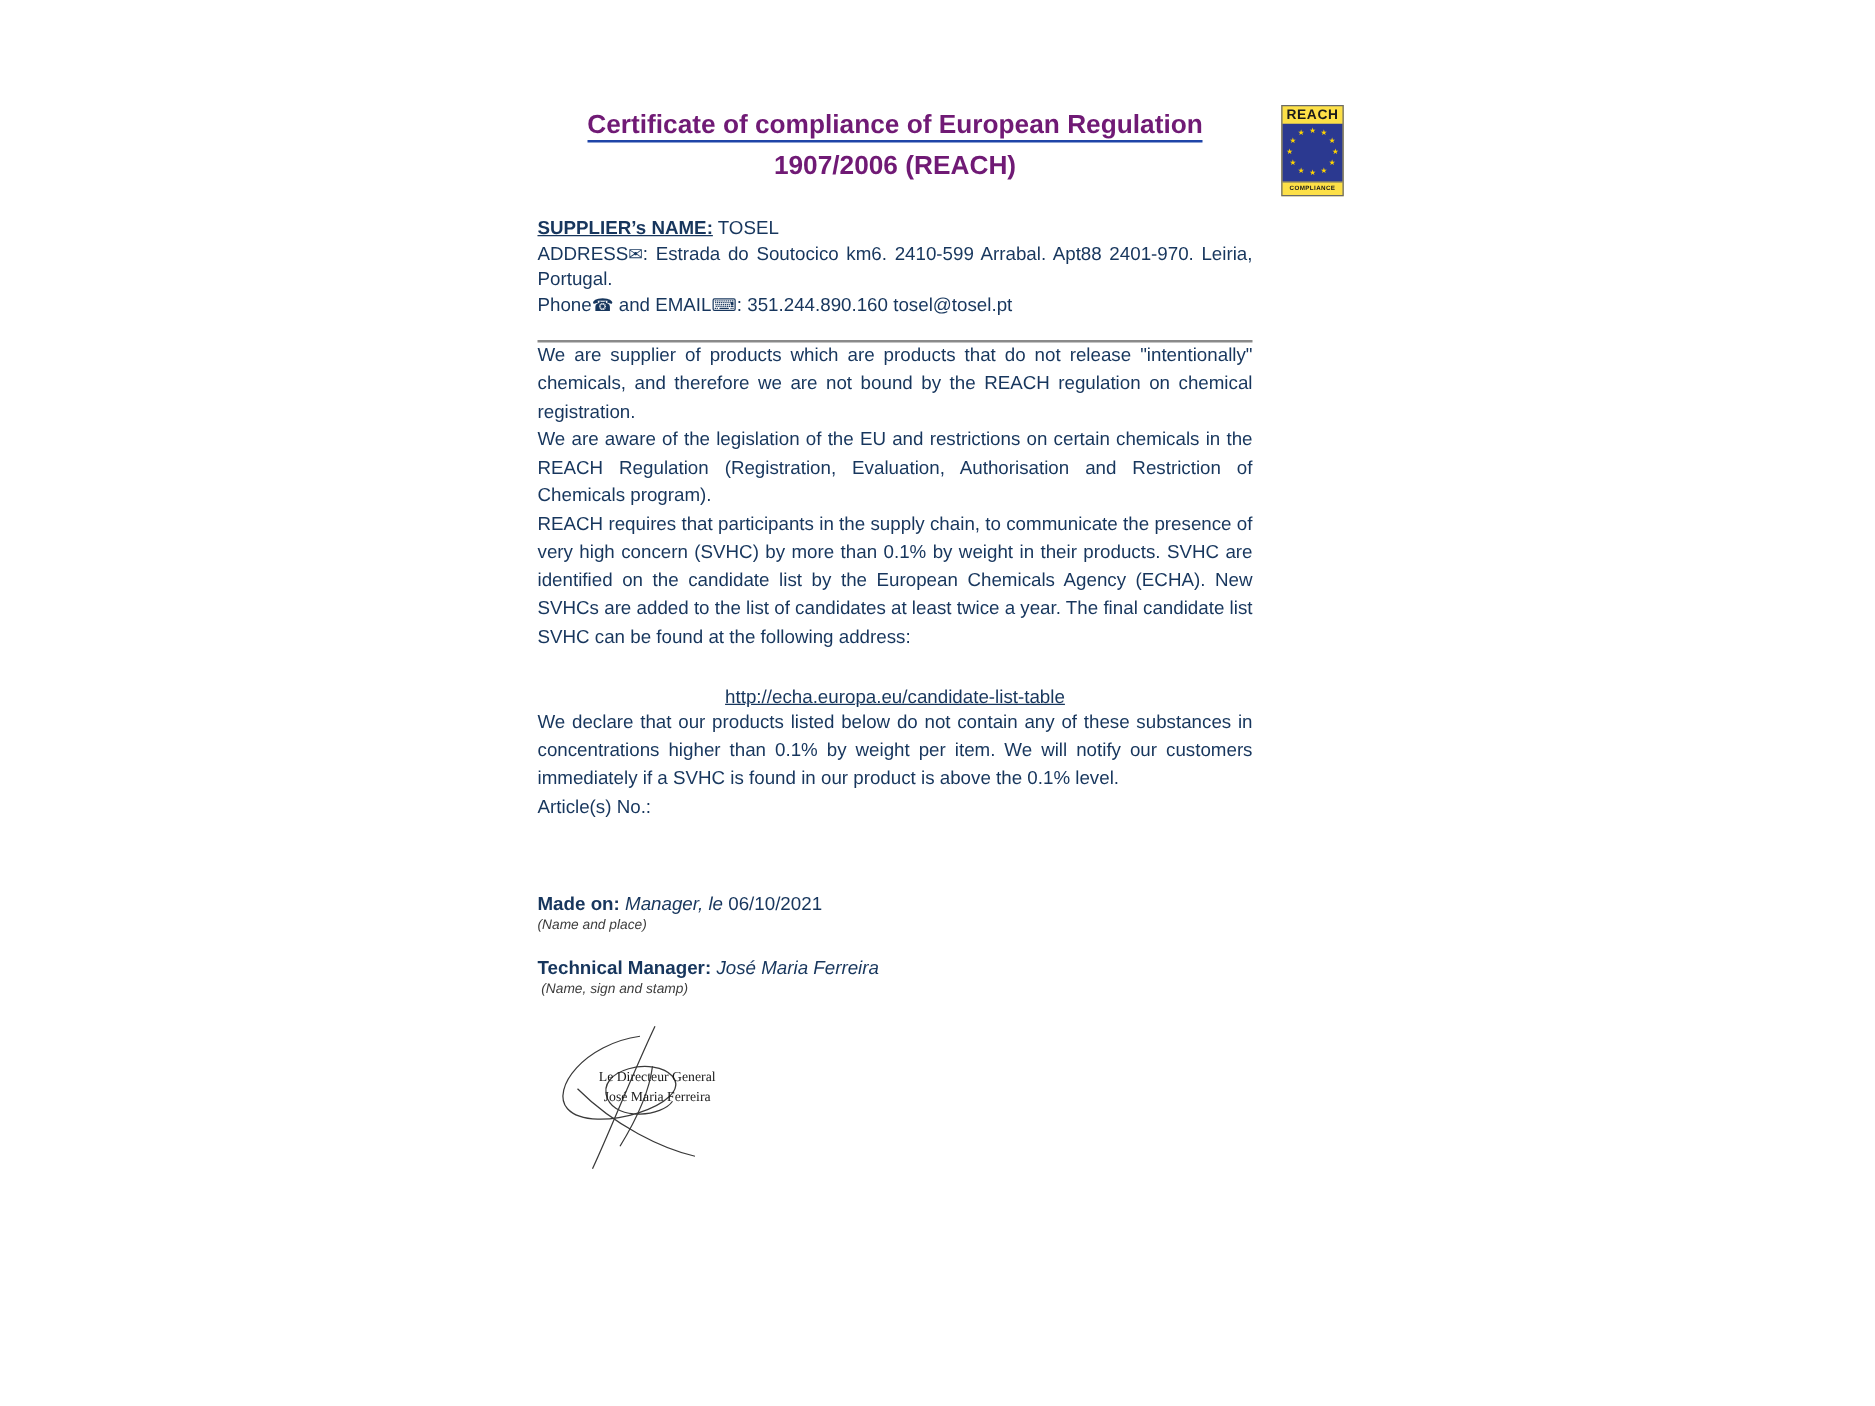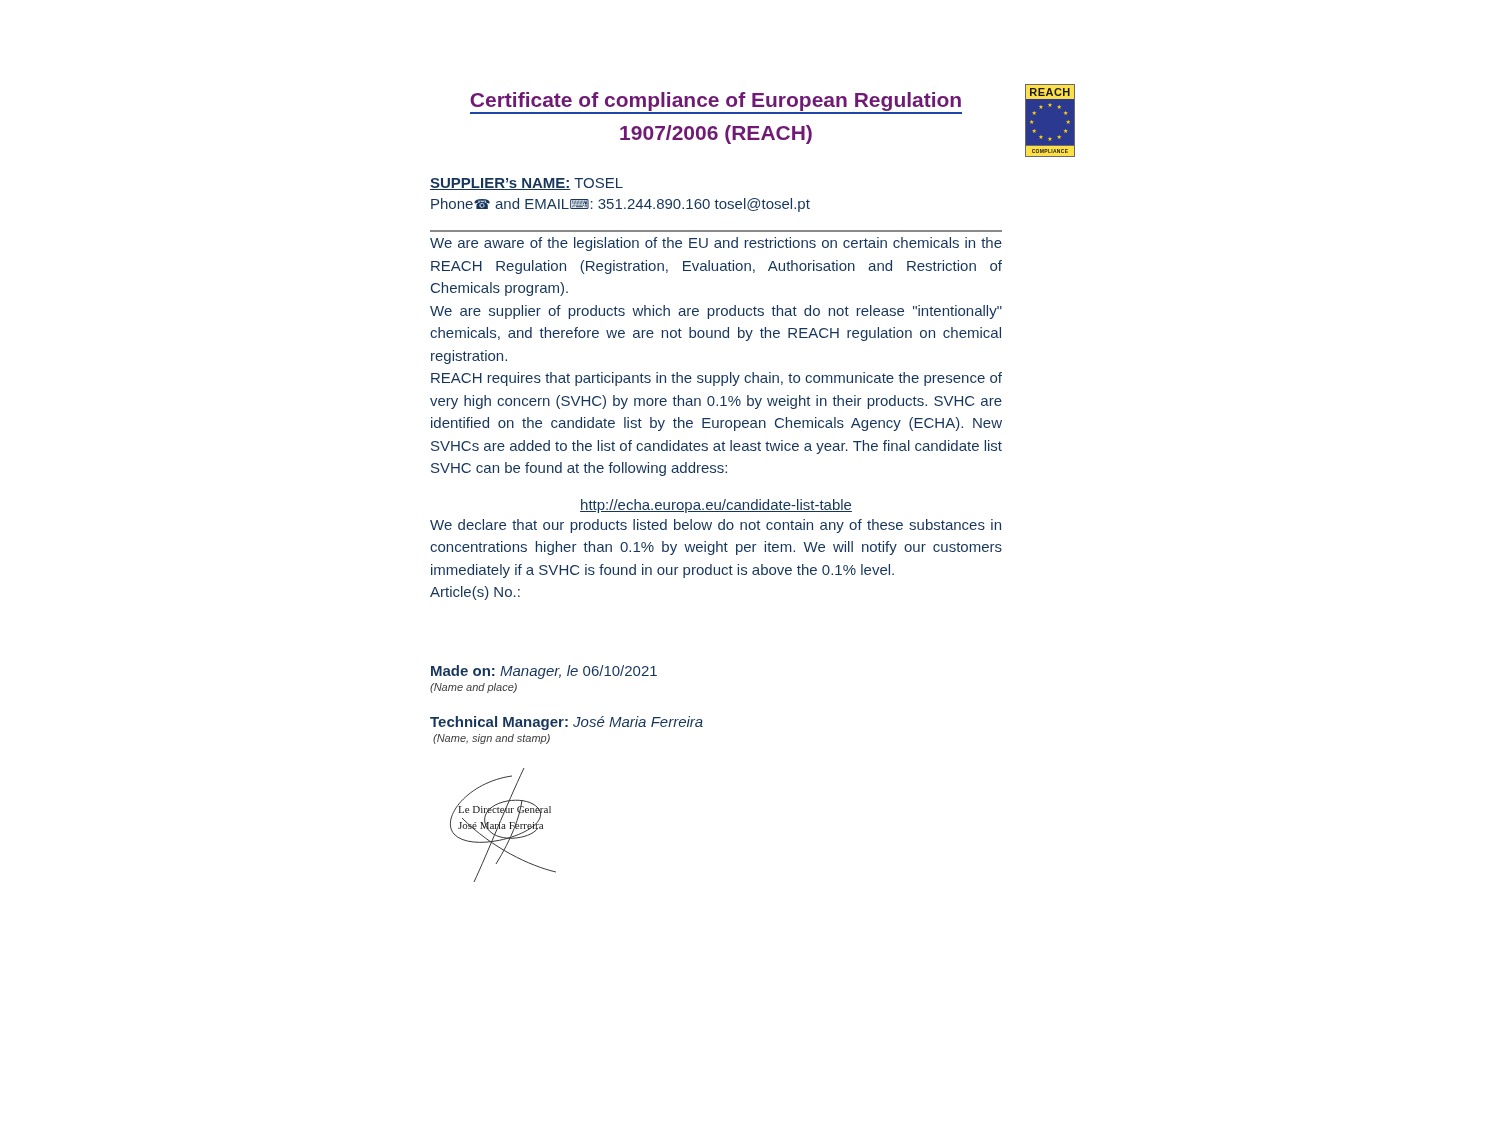--- a/index.html
+++ b/index.html
@@ -46,21 +46,21 @@
   }
   p.body {
     margin: 0;
     font-size: 15px;
     line-height: 1.5;
     text-align: justify;
   }
   .mt-p1 { margin-top: 27px; }
   .mt-p2 { margin-top: 34px; }
   .mt-p3 { margin-top: 48px; }
-  .mt-link { margin-top: 16px; }
+  .mt-link { margin-top: 28px; }
   .mt-p4 { margin-top: 46px; }
   .mt-article { margin-top: 38px; }
   .link-row { text-align: center; }
   .link-row a {
     color: #17365D;
     text-decoration: underline;
     font-size: 15px;
   }
   .made-on { margin-top: 58px; font-size: 15px; }
   .bold-label { font-weight: bold; color: #17365D; text-align: center; }
@@ -119,27 +119,28 @@
   .signature-block {
     position: relative;
     margin-top: 22px;
     margin-left: 4px;
     width: 180px;
     height: 125px;
   }
   .signature-svg { position: absolute; left: 0; top: 0; }
   .signature-text {
     position: absolute;
-    left: 24px;
+    left: 45px;
     top: 36px;
     font-family: "Liberation Serif", "DejaVu Serif", serif;
     font-size: 11px;
     color: #1a1a1a;
     line-height: 1.45;
     white-space: nowrap;
+    text-align: center;
   }
 </style>
 </head>
 <body>
 
 <div class="page">
 
   <div class="reach-logo">
     <span class="reach-word">REACH</span>
     <div class="eu-flag">
@@ -164,29 +165,32 @@
     <h1 class="title">
       <span class="underlined">Certificate of compliance of European Regulation</span><br>
       <span>1907/2006 (REACH)</span>
     </h1>
 
     <div class="supplier">
       <div>
         <span class="label-bold-underline">SUPPLIER’s NAME:</span><span> TOSEL</span>
       </div>
       <div>
+        <span>ADDRESS</span><span class="icon-glyph">✉</span><span>: Estrada do Soutocico km6. 2410-599 Arrabal. Apt88 2401-970. Leiria, Portugal.</span>
+      </div>
+      <div>
         <span>Phone</span><span class="icon-glyph">☎</span><span> and EMAIL</span><span class="icon-glyph">⌨</span><span>: 351.244.890.160 tosel@tosel.pt</span>
       </div>
     </div>
 
     <hr class="rule">
 
+    <p class="body mt-p2">We are supplier of products which are products that do not release "intentionally" chemicals, and therefore we are not bound by the REACH regulation on chemical registration.</p>
+
     <p class="body mt-p1">We are aware of the legislation of the EU and restrictions on certain chemicals in the REACH Regulation (Registration, Evaluation, Authorisation and Restriction of Chemicals program).</p>
-
-    <p class="body mt-p2">We are supplier of products which are products that do not release "intentionally" chemicals, and therefore we are not bound by the REACH regulation on chemical registration.</p>
 
     <p class="body mt-p3">REACH requires that participants in the supply chain, to communicate the presence of very high concern (SVHC) by more than 0.1% by weight in their products. SVHC are identified on the candidate list by the European Chemicals Agency (ECHA). New SVHCs are added to the list of candidates at least twice a year. The final candidate list SVHC can be found at the following address:</p>
 
     <div class="link-row mt-link">
       <a href="#">http://echa.europa.eu/candidate-list-table</a>
     </div>
 
     <p class="body mt-p4">We declare that our products listed below do not contain any of these substances in concentrations higher than 0.1% by weight per item. We will notify our customers immediately if a SVHC is found in our product is above the 0.1% level.</p>
 
     <p class="body mt-article">Article(s) No.:</p>

